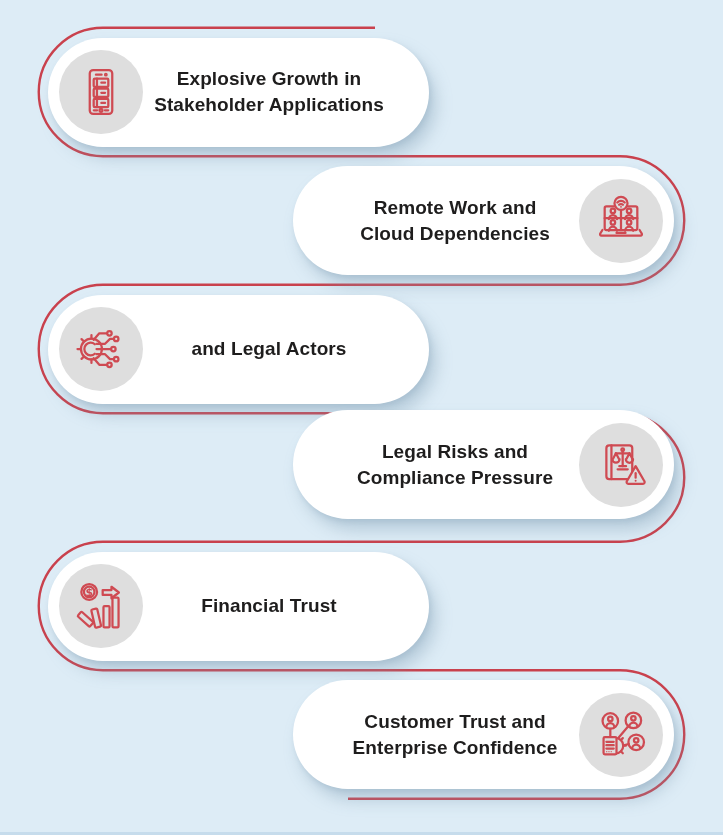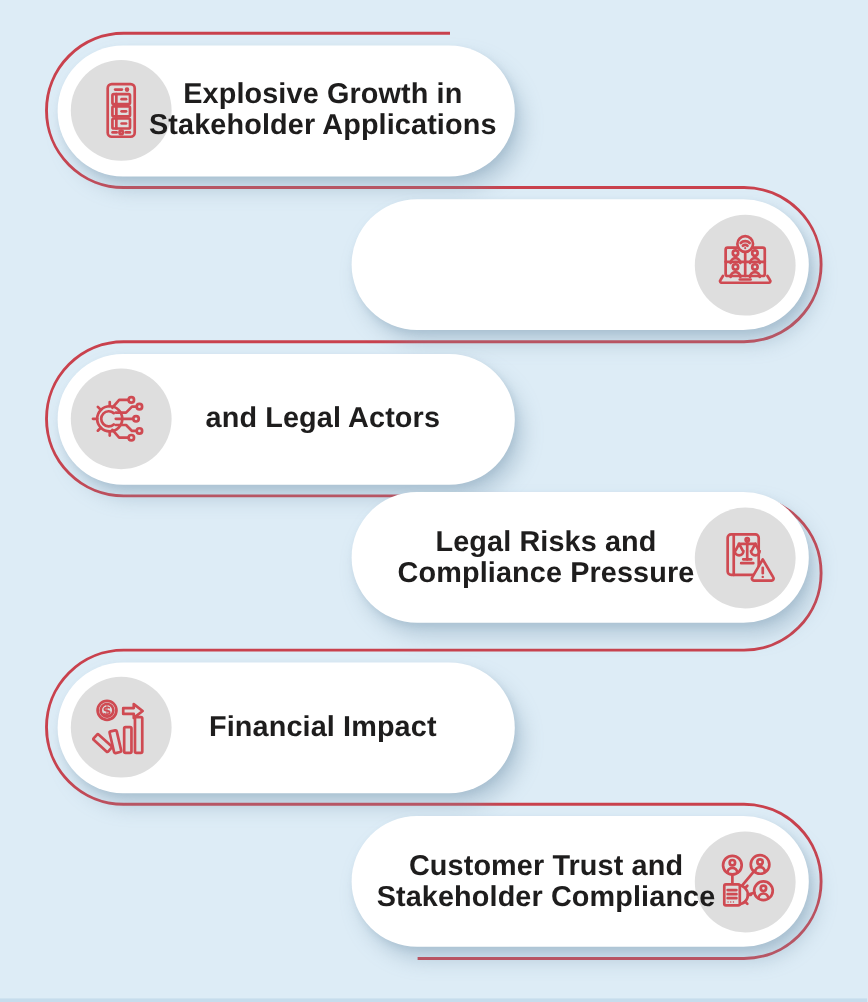--- a/index.html
+++ b/index.html
@@ -23,21 +23,21 @@
     background:var(--circle-bg,#dedede);
     display:flex;align-items:center;justify-content:center;
   }
   .card.left  .icon-circle{left:11px;}
   .card.right .icon-circle{right:11px;}
   .icon-holder{color:var(--icon-red,#d04b53);display:block;line-height:0;}
   .icon-holder svg{display:block;}
   .text{
     position:absolute;top:50%;transform:translateY(-50%);
     width:290px;text-align:center;
-    font-size:24px;line-height:26px;font-weight:600;
+    font-size:19px;line-height:26px;font-weight:600;
     color:var(--text,#1e1d1d);letter-spacing:.1px;
   }
   .card.left  .text{left:76px;}
   .card.right .text{left:17px;}
   .line{white-space:nowrap;}
   .bottom-strip{position:absolute;left:0;bottom:0;width:100%;height:3px;background:#c6dcec;}
 </style>
 </head>
 <body>
 
@@ -98,20 +98,24 @@
             <path d="M27.599999999999998 32.7 a3.6 3.6 0 0 1 7.2 0"></path>
     <path d="M7.5 32 L5.6 35.1 a1.2 1.2 0 0 0 1 1.9 h34.8 a1.2 1.2 0 0 0 1-1.9 L40.5 32"></path>
     <line x1="20" y1="34.6" x2="28" y2="34.6"></line>
     <circle cx="24" cy="8.3" r="5.8" fill="#dedede"></circle>
     <path d="M20.7 7.6 a4.6 4.6 0 0 1 6.6 0"></path>
     <path d="M22.3 9.6 a2.4 2.4 0 0 1 3.4 0"></path>
     <circle cx="24" cy="11.4" r="0.8" fill="currentColor" stroke="none"></circle>
           </svg>
         </span>
     </span>
+    <div class="text">
+      <div class="line">Remote Work and</div>
+      <div class="line">Cloud Dependencies</div>
+    </div>
   </section>
 
   <section class="card left" style="top: 294.5px;">
     <span class="icon-circle">
       <span class="icon-holder">
           <svg viewBox="0 0 48 48" width="54" height="54" fill="none" stroke="currentColor" stroke-width="2" stroke-linecap="round" stroke-linejoin="round">
     <circle cx="15.5" cy="24" r="9.3"></circle>
     <line x1="15.5" y1="14.7" x2="15.5" y2="11.6"></line>
             <line x1="15.5" y1="33.3" x2="15.5" y2="36.4"></line>
     <line x1="6.2" y1="24" x2="3.1" y2="24"></line>
@@ -169,21 +173,21 @@
     <text x="13.5" y="14.9" text-anchor="middle" font-size="9.5" font-weight="bold" fill="currentColor" stroke="none" font-family="'DejaVu Sans',sans-serif">$</text>
     <path d="M25.5 9.8 h7.8 v-2.9 l6.6 5.1 -6.6 5.1 v-2.9 h-7.8 z"></path>
     <rect x="7.5" y="28.5" width="5.4" height="14.5" rx="1" transform="rotate(-48 10.2 35.7)"></rect>
     <rect x="17" y="26.5" width="5.4" height="16.5" rx="1" transform="rotate(-13 19.7 34.7)"></rect>
     <rect x="26.2" y="24" width="5.4" height="19" rx="1"></rect>
     <rect x="34.2" y="16.5" width="5.4" height="26.5" rx="1"></rect>
           </svg>
         </span>
     </span>
     <div class="text">
-      <div class="line">Financial Impact</div>
+      <div class="line">Financial Trust</div>
     </div>
   </section>
 
   <section class="card right" style="top: 680px;">
     <span class="icon-circle">
       <span class="icon-holder">
           <svg viewBox="0 0 48 48" width="54" height="54" fill="none" stroke="currentColor" stroke-width="2" stroke-linecap="round" stroke-linejoin="round">
     <line x1="14.5" y1="18.5" x2="14.5" y2="25.5"></line>
     <line x1="30.8" y1="15.8" x2="21.8" y2="26.5"></line>
     <line x1="26.5" y1="33.2" x2="30.8" y2="32"></line>
@@ -203,16 +207,16 @@
     <rect x="8.5" y="25.8" width="11.5" height="15.5" rx="1.2" fill="#dedede"></rect>
     <path d="M11 30 h6.5 M11 33 h6.5 M11 36 h6.5"></path>
     <circle cx="11.3" cy="38.8" r="0.55" fill="currentColor" stroke="none"></circle>
     <circle cx="13.3" cy="38.8" r="0.55" fill="currentColor" stroke="none"></circle>
     <circle cx="15.3" cy="38.8" r="0.55" fill="currentColor" stroke="none"></circle>
           </svg>
         </span>
     </span>
     <div class="text">
       <div class="line">Customer Trust and</div>
-      <div class="line">Stakeholder Compliance</div>
+      <div class="line">Enterprise Confidence</div>
     </div>
   </section>
 </div>
 
 </body></html>

